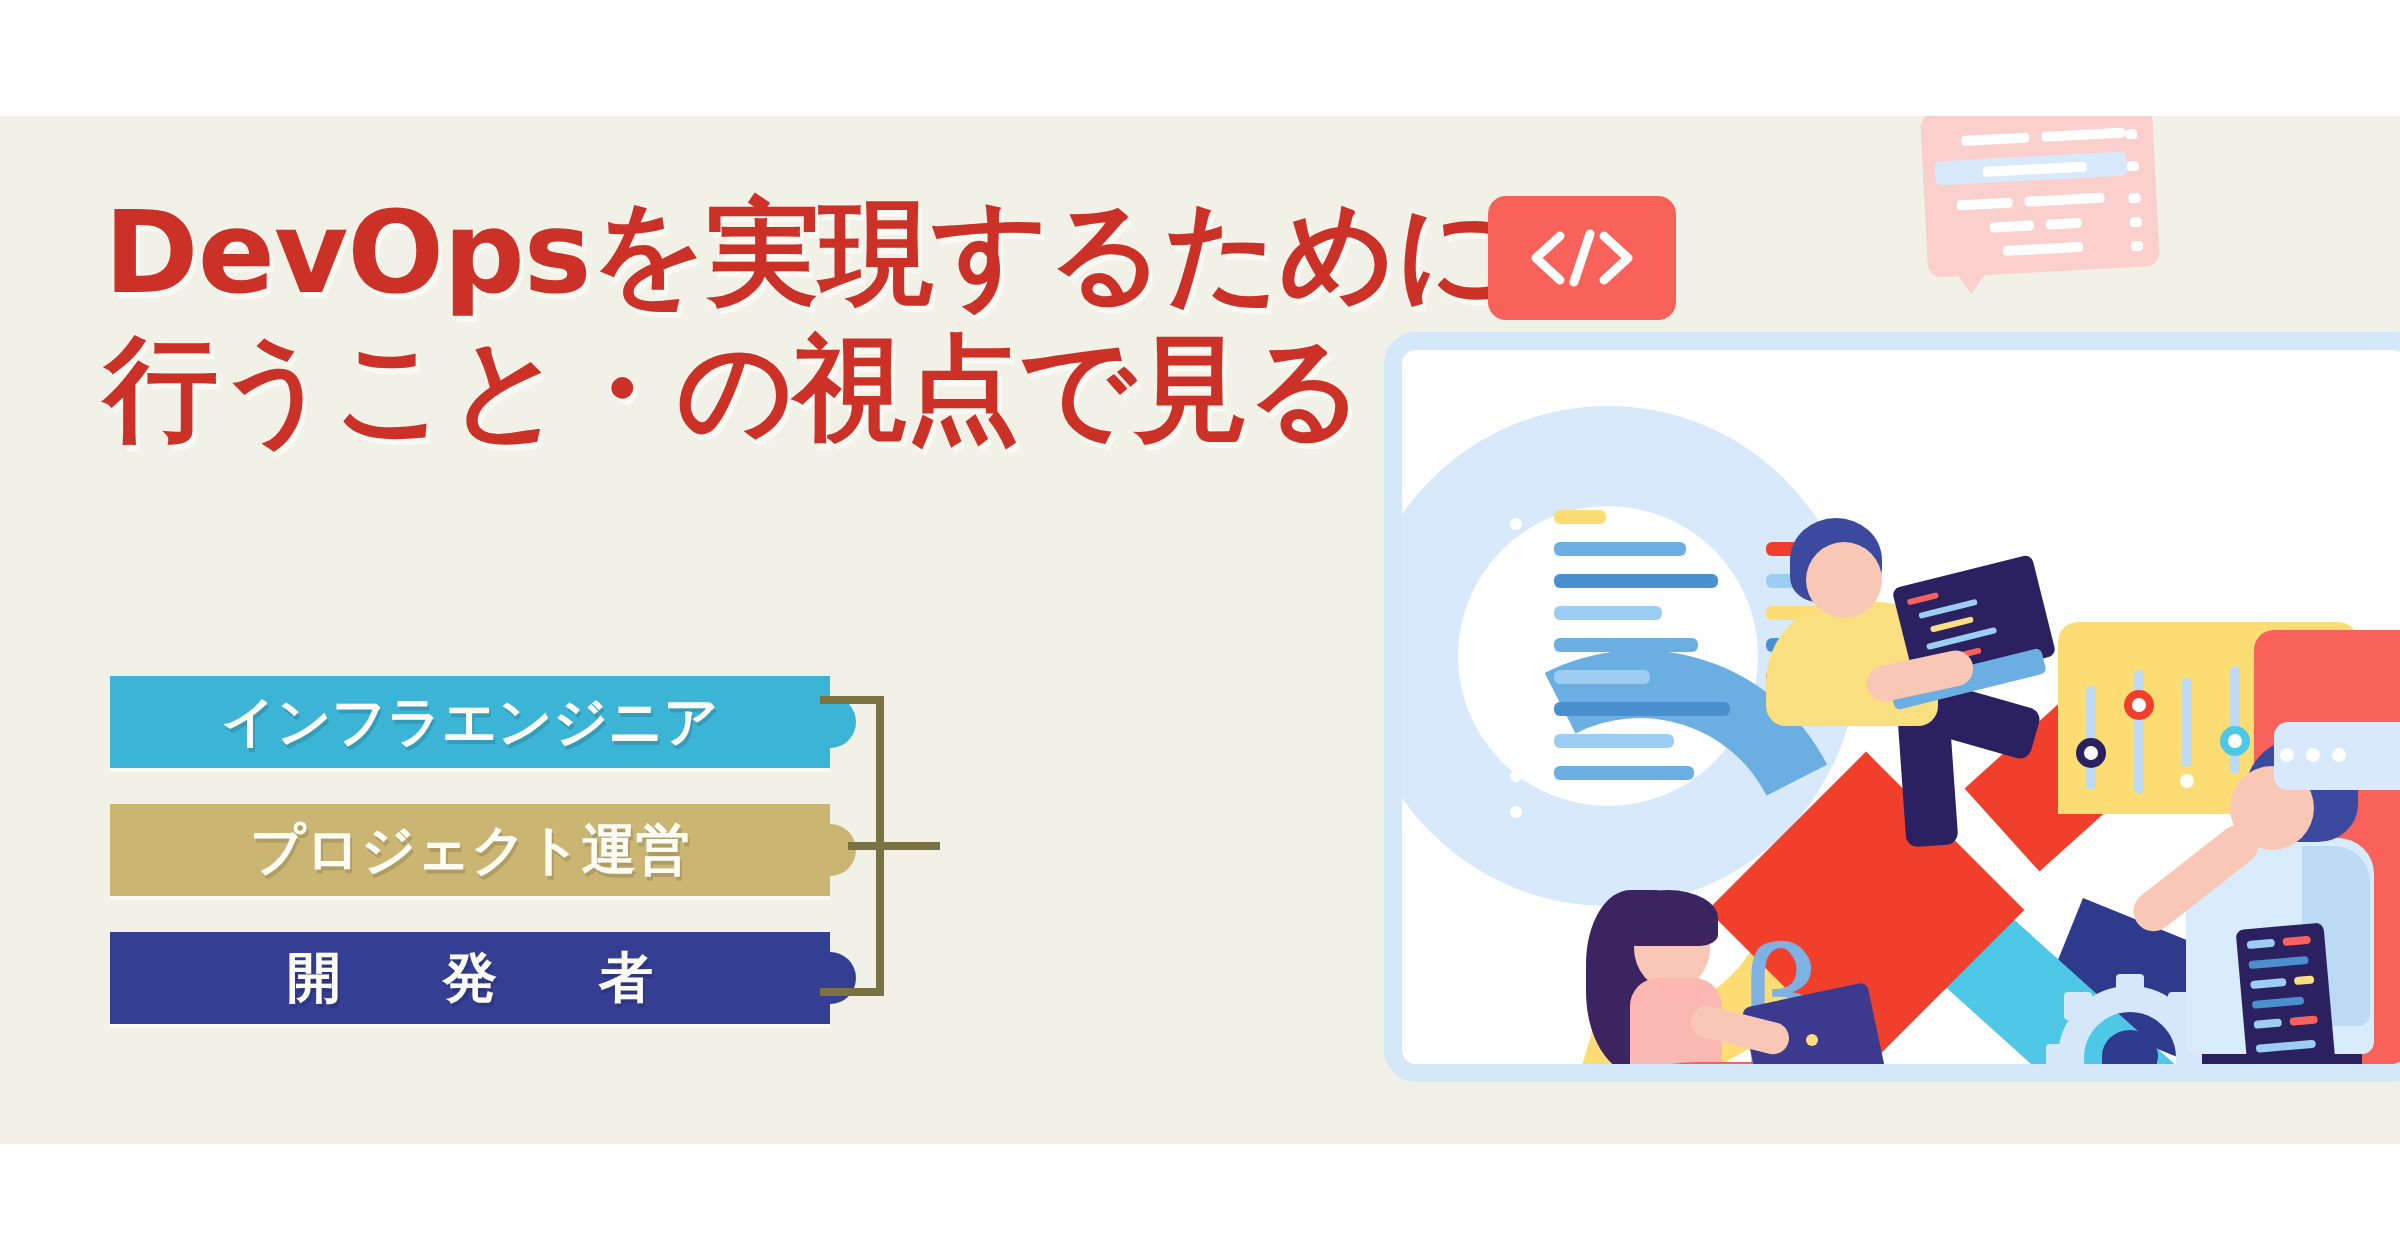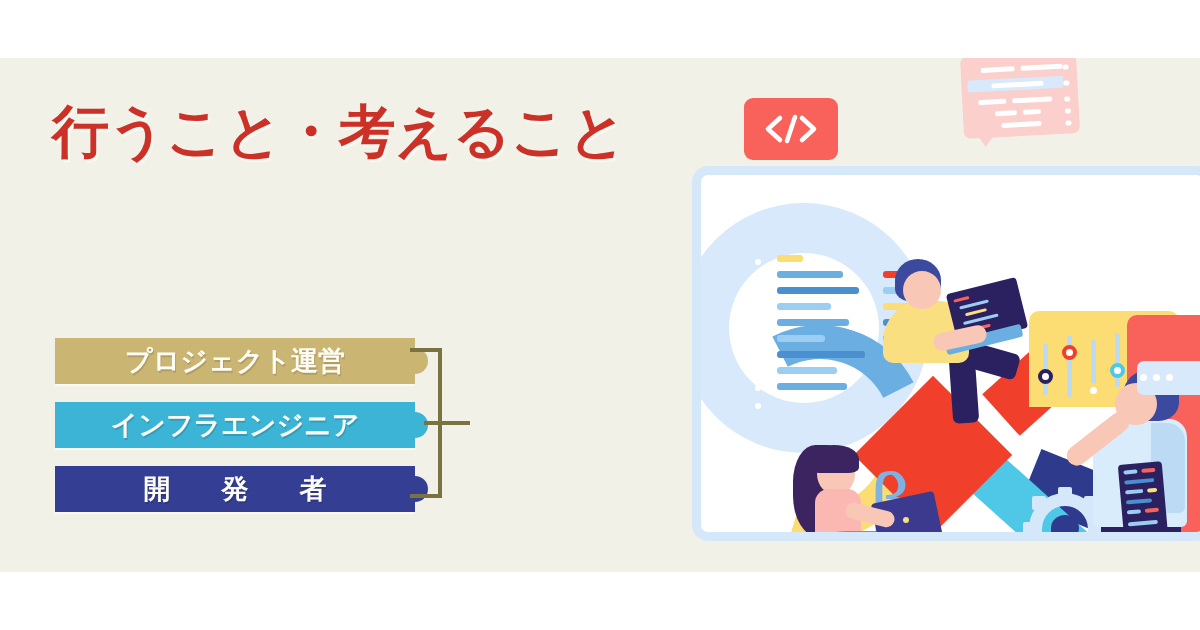--- a/index.html
+++ b/index.html
@@ -211,30 +211,31 @@
   .p3 .knob{position:absolute;width:15px;height:15px;border-radius:50%;border:4px solid;box-sizing:border-box;background:#ffffff;}
 </style>
 </head>
 <body>
 
 <div id="stage">
 
   <div class="band-cream"></div>
 
   <div class="headline">
-    <span class="l2">行うこと・考えること</span>
+    <span class="l1">DevOpsを実現するために</span>
+    <span class="l2">行うこと・の視点で見る</span>
   </div>
 
   <div class="roles">
+    <div class="role role-1">
+      <span class="txt">インフラエンジニア</span>
+      <span class="nub"></span>
+    </div>
     <div class="role role-0">
       <span class="txt">プロジェクト運営</span>
-      <span class="nub"></span>
-    </div>
-    <div class="role role-1">
-      <span class="txt">インフラエンジニア</span>
       <span class="nub"></span>
     </div>
     <div class="role role-2">
       <span class="txt">開　発　者</span>
       <span class="nub"></span>
     </div>
   </div>
 
   <div class="bracket">
     <div class="vert"></div>

